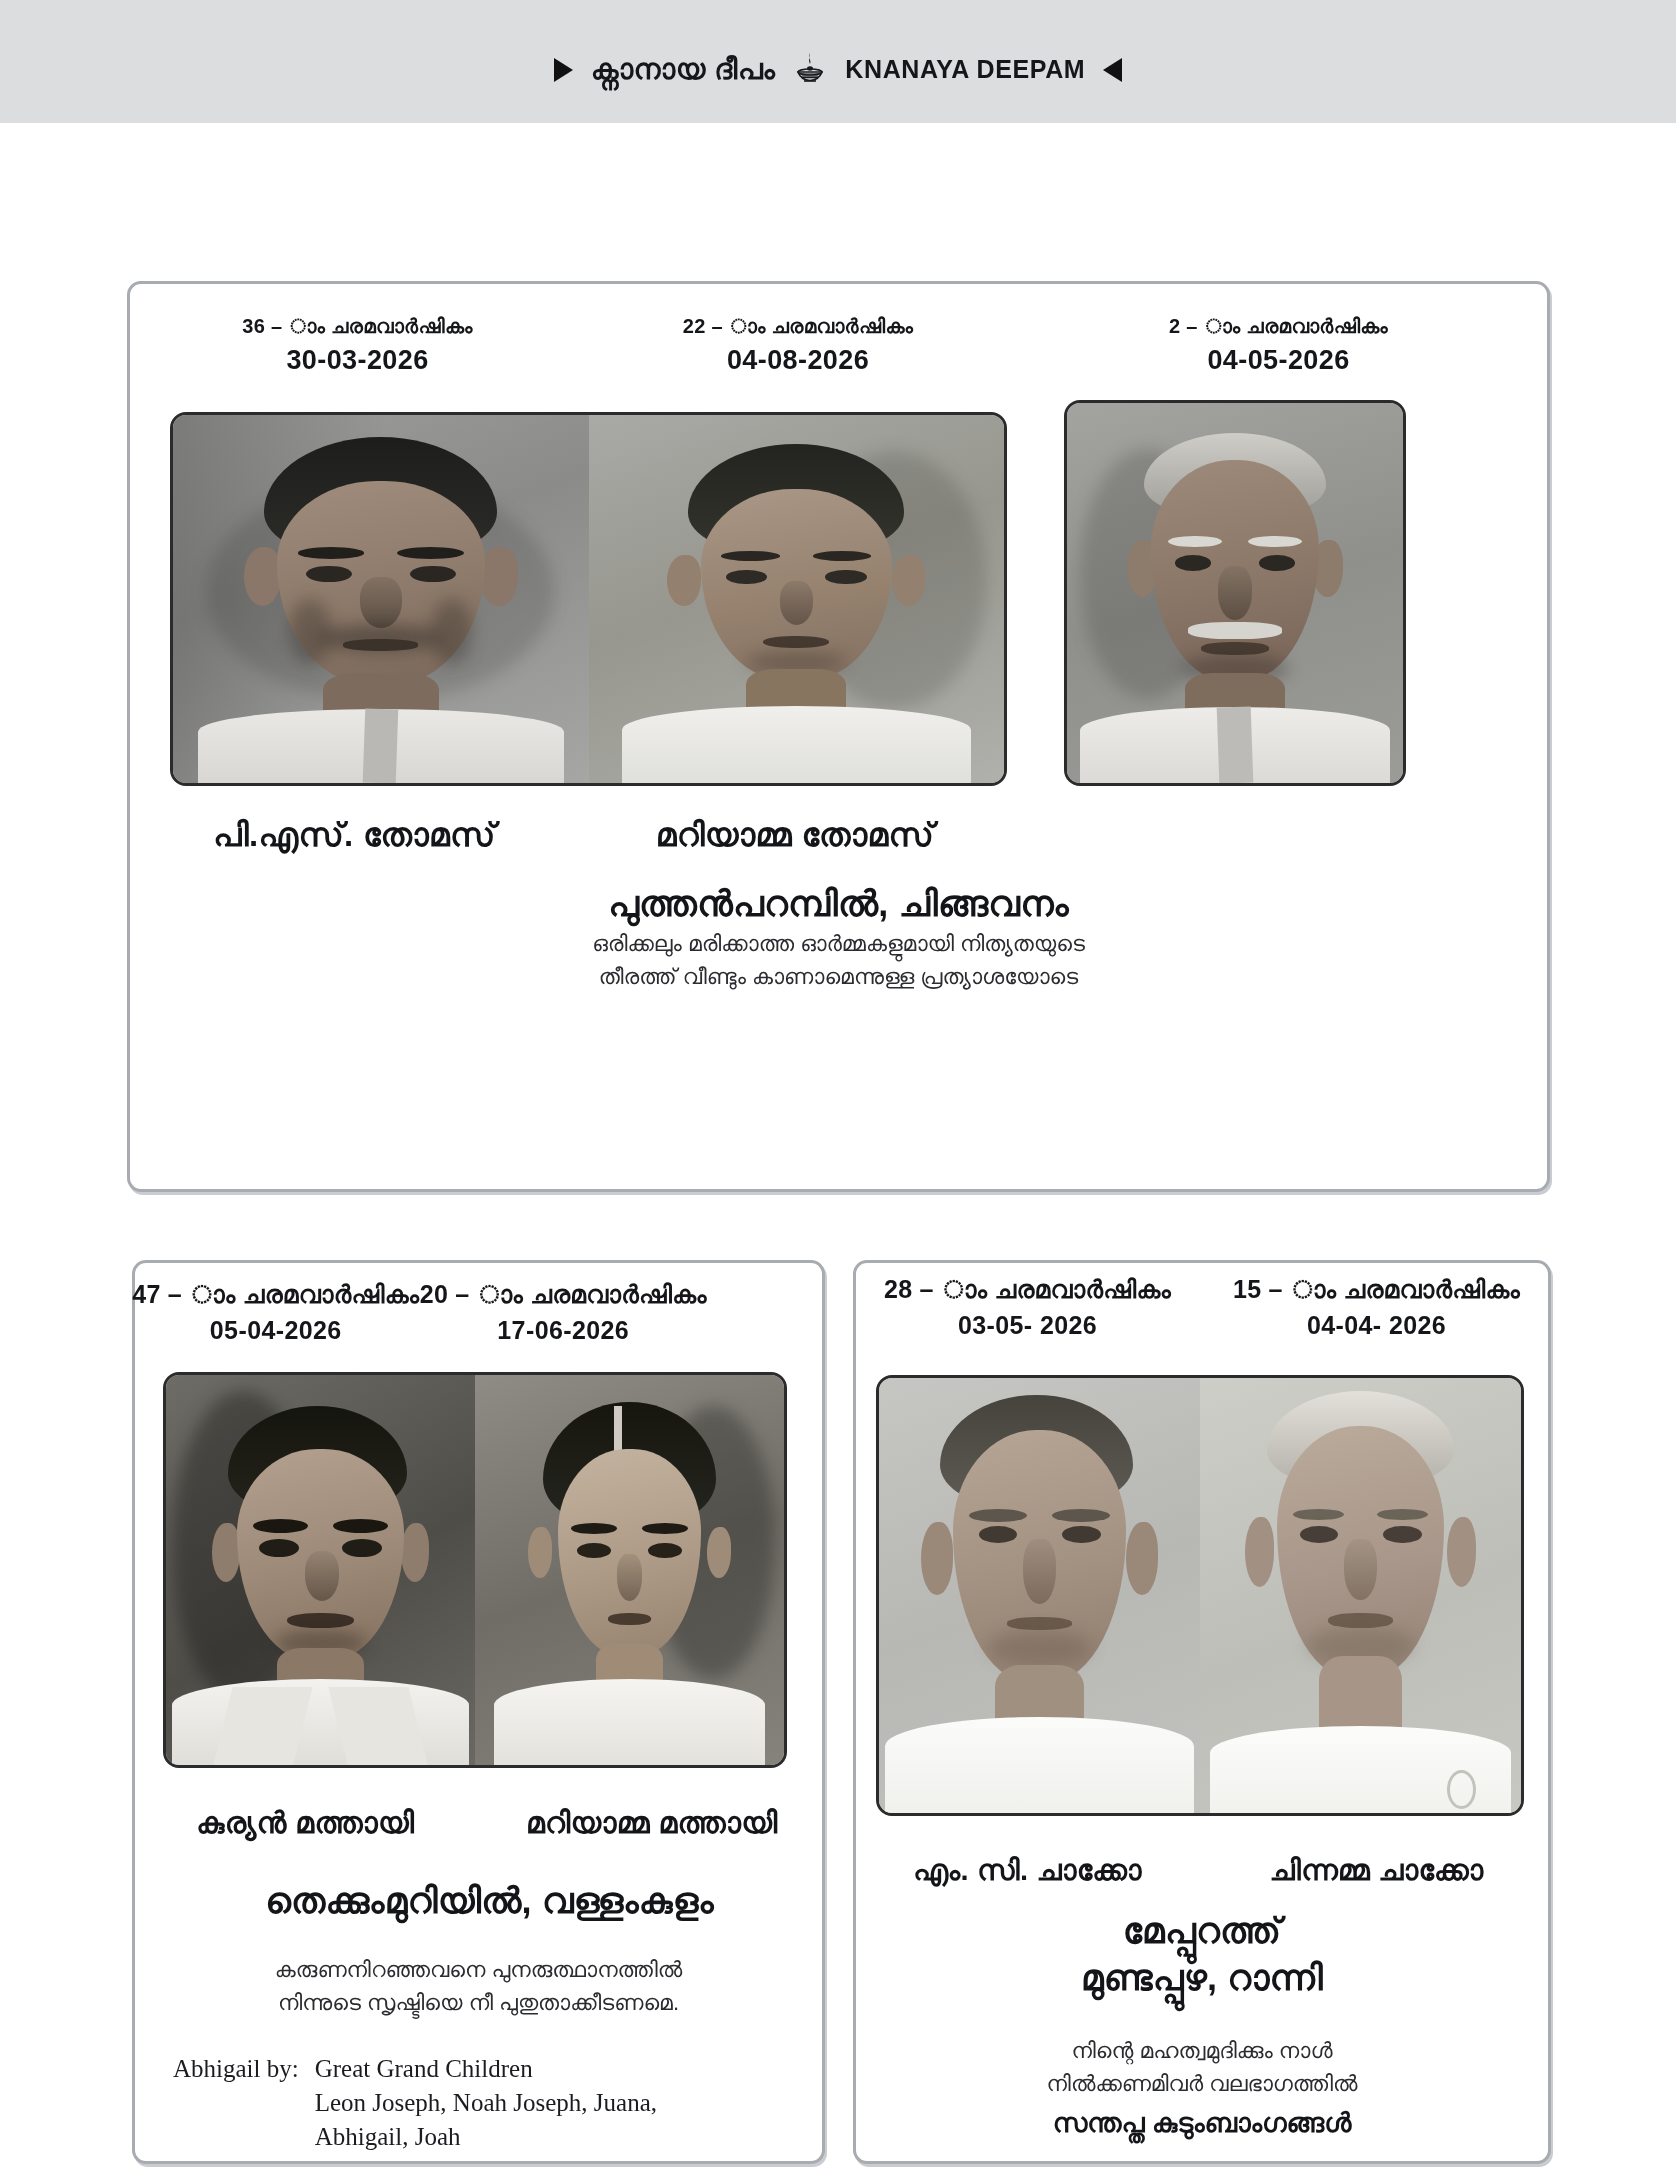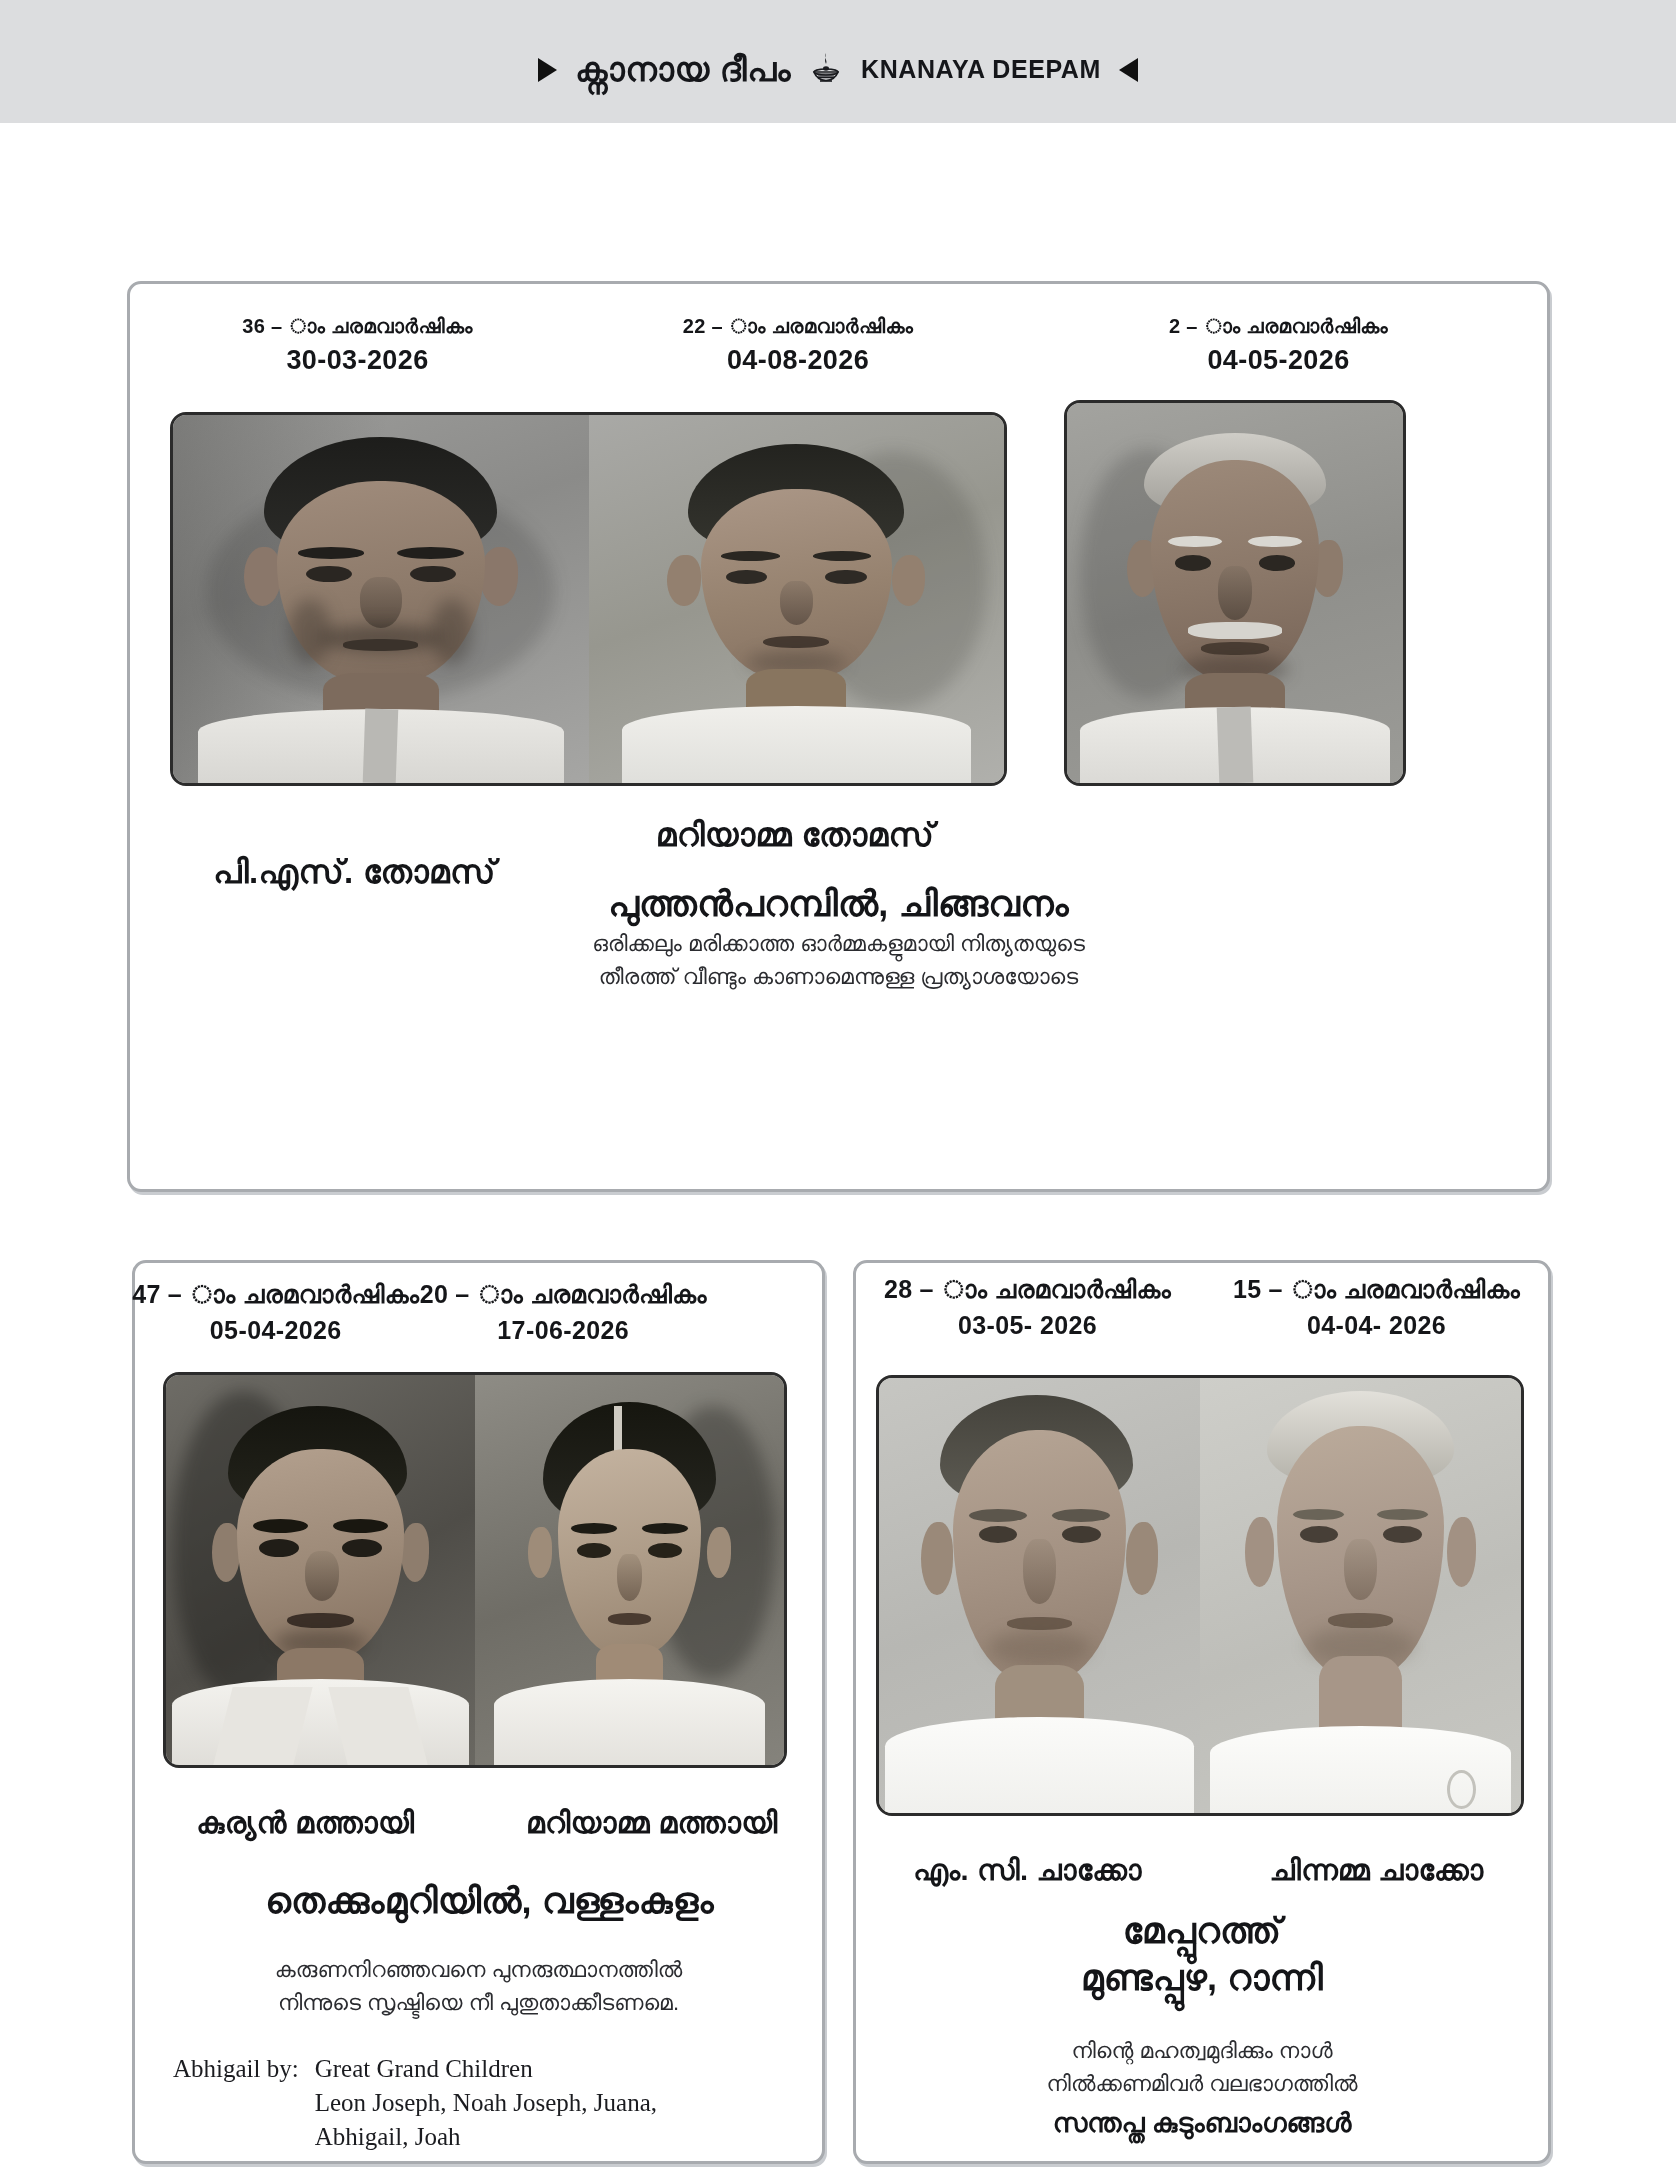--- a/index.html
+++ b/index.html
@@ -31,21 +31,21 @@
   }
   .tri-left, .tri-right {
     width: 0; height: 0;
     border-top: 12px solid transparent;
     border-bottom: 12px solid transparent;
   }
   .tri-left  { border-left: 19px solid #111; }
   .tri-right { border-right: 19px solid #111; }
 
   .hdr-mal {
-    font-size: 34px;
+    font-size: 29px;
     font-weight: 700;
     color: #15161a;
     letter-spacing: 0.5px;
   }
   .hdr-eng {
     font-size: 25px;
     font-weight: 700;
     color: #15161a;
     letter-spacing: 0.6px;
   }
@@ -177,21 +177,21 @@
     margin-top: 4px;
   }
 
   .top-names {
     position: absolute;
     left: 127px;
     top: 693px;
     width: 1423px;
     display: flex;
   }
-  .tn1 { width: 455px; margin-top: 37px; }
+  .tn1 { width: 455px; }
   .tn2 { width: 426px; }
   .tn3 { width: 535px; }
 
   .house-name {
     font-size: 36px;
     font-weight: 700;
     color: #141518;
     text-align: center;
     letter-spacing: 0.2px;
   }

